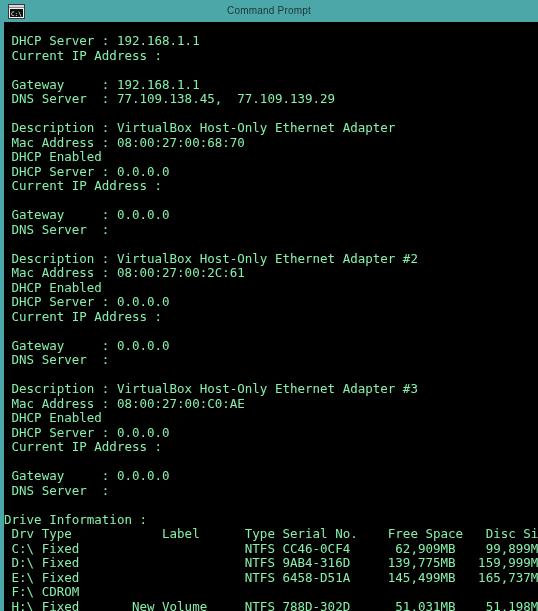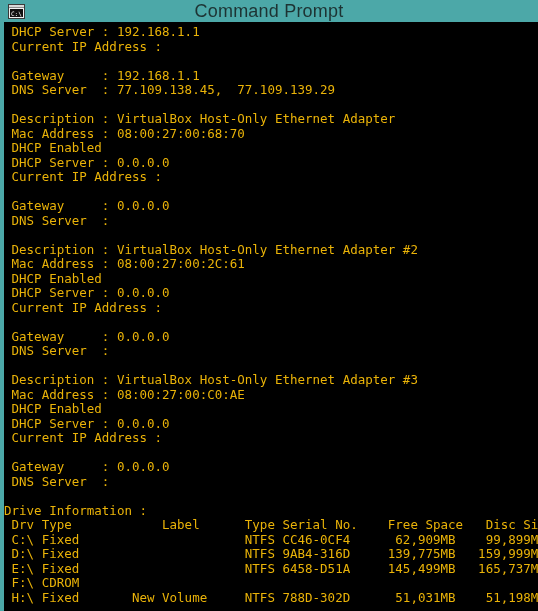--- a/index.html
+++ b/index.html
@@ -31,21 +31,21 @@
   }
   #titlebar .title-text {
     position: absolute;
     left: 0;
     right: 0;
     top: 0;
     height: 17px;
     line-height: 22px;
     text-align: center;
     font-family: "Liberation Sans", sans-serif;
-    font-size: 18px;
+    font-size: 10px;
     color: #1d3333;
     letter-spacing: 0.2px;
     pointer-events: none;
   }
   
   .cmd-icon {
     position: relative;
     margin-left: 8px;
     width: 17px;
     height: 15px;
@@ -95,27 +95,27 @@
     height: 589px;
     background: #4CA8A8;
   }
   #console {
     position: absolute;
     left: 4px;
     top: 0;
     width: 534px;
     height: 589px;
     background: #000000;
-    color: #eab308;
+    color: #86efac;
     font-family: "DejaVu Sans Mono", "Liberation Mono", monospace;
     font-size: 12.5px;
     line-height: 14.5px;
     white-space: pre;
     letter-spacing: 0px;
-    padding-top: 3px;
+    padding-top: 12px;
     box-sizing: border-box;
     overflow: hidden;
   }
   #console .ln {
     display: block;
     height: 14.5px;
     white-space: pre;
   }
 </style>
 </head>

